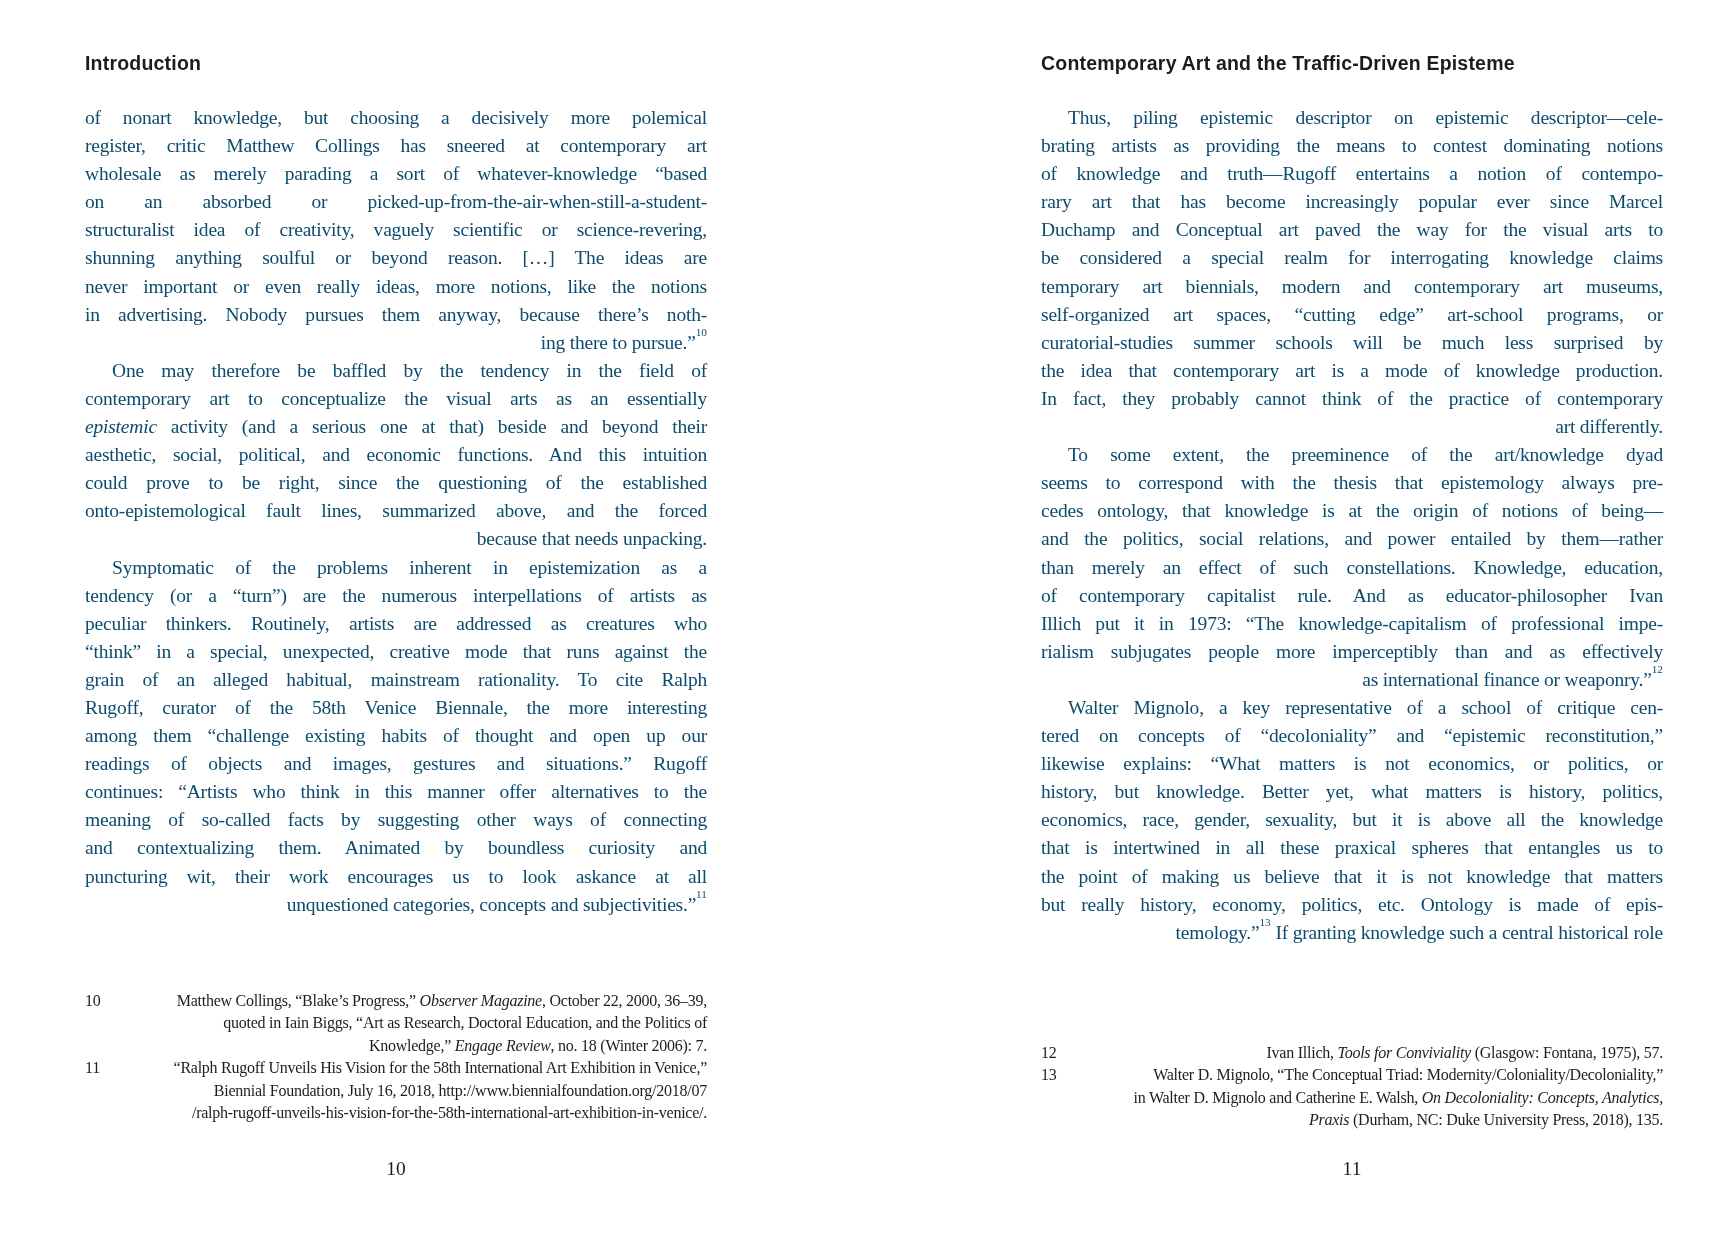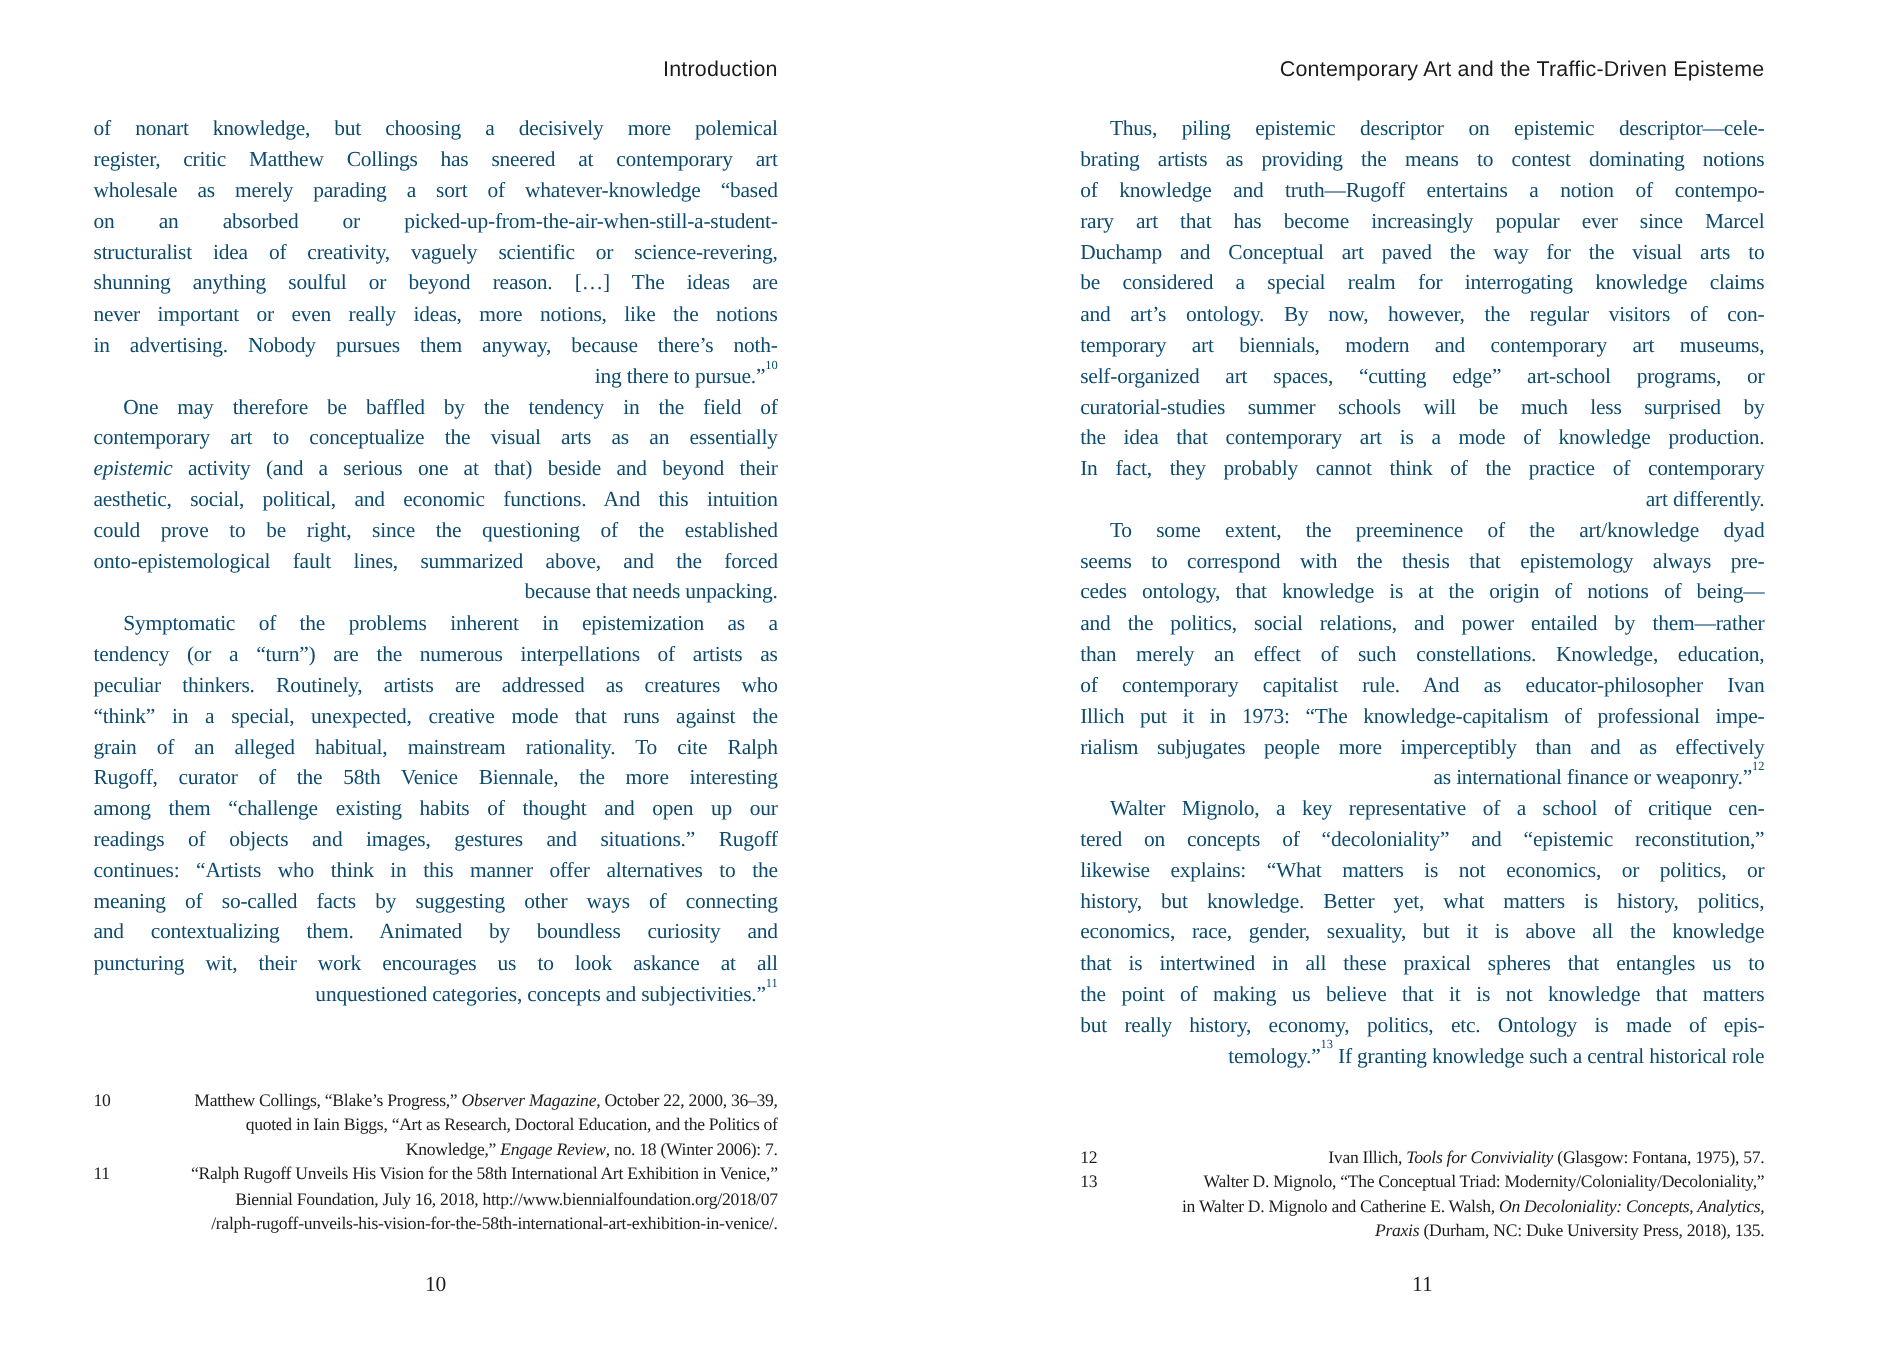--- a/index.html
+++ b/index.html
@@ -5,29 +5,29 @@
   html, body { margin: 0; padding: 0; }
   body {
     width: 1712px; height: 1240px;
     position: relative;
     background: #ffffff;
     font-family: "Liberation Serif", serif;
   }
   .spread { position: absolute; inset: 0; }
   .page { position: absolute; top: 52px; width: 622px; height: 1180px; }
   .left-page  { left: 85px; }
-  .right-page { left: 982px; }
+  .right-page { left: 1041px; }
 
   .running-head {
     font-family: "Liberation Sans", sans-serif;
     font-size: 19.5px; line-height: 22px;
     letter-spacing: 0.2px;
-    text-align: right;
+    text-align: left;
     color: #1c1c1e;
-    font-weight: 400;
+    font-weight: 700;
   }
 
   .body-text { margin-top: 30px; color: #0c4a6e; }
 
   .bline {
     font-size: 19.5px;
     line-height: 28.1px;
     height: 28.1px;
     letter-spacing: -0.2px;
     text-align: justify;
@@ -123,21 +123,20 @@
 
   <section class="page right-page">
     <header class="running-head">Contemporary Art and the Traffic-Driven Episteme</header>
     <div class="body-text">
         <div class="bline indent"><span>Thus, piling epistemic descriptor on epistemic descriptor—cele-</span></div>
         <div class="bline"><span>brating artists as providing the means to contest dominating notions</span></div>
         <div class="bline"><span>of knowledge and truth—Rugoff entertains a notion of contempo-</span></div>
         <div class="bline"><span>rary art that has become increasingly popular ever since Marcel</span></div>
         <div class="bline"><span>Duchamp and Conceptual art paved the way for the visual arts to</span></div>
         <div class="bline"><span>be considered a special realm for interrogating knowledge claims</span></div>
-        <div class="bline"><span>and art’s ontology. By now, however, the regular visitors of con-</span></div>
         <div class="bline"><span>temporary art biennials, modern and contemporary art museums,</span></div>
         <div class="bline"><span>self-organized art spaces, “cutting edge” art-school programs, or</span></div>
         <div class="bline"><span>curatorial-studies summer schools will be much less surprised by</span></div>
         <div class="bline"><span>the idea that contemporary art is a mode of knowledge production.</span></div>
         <div class="bline"><span>In fact, they probably cannot think of the practice of contemporary</span></div>
         <div class="bline last"><span>art differently.</span></div>
         <div class="bline indent"><span>To some extent, the preeminence of the art/knowledge dyad</span></div>
         <div class="bline"><span>seems to correspond with the thesis that epistemology always pre-</span></div>
         <div class="bline"><span>cedes ontology, that knowledge is at the origin of notions of being—</span></div>
         <div class="bline"><span>and the politics, social relations, and power entailed by them—rather</span></div>

